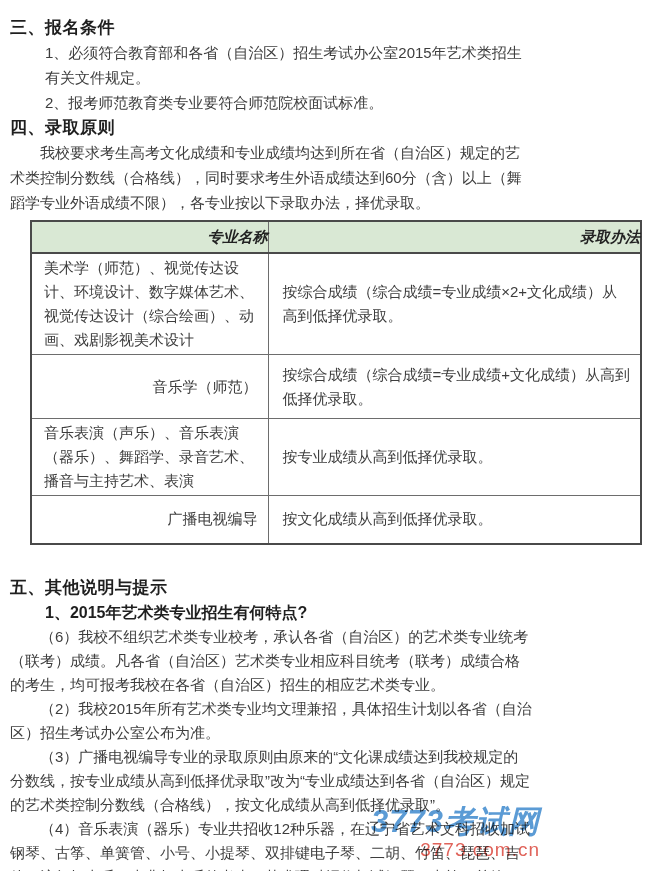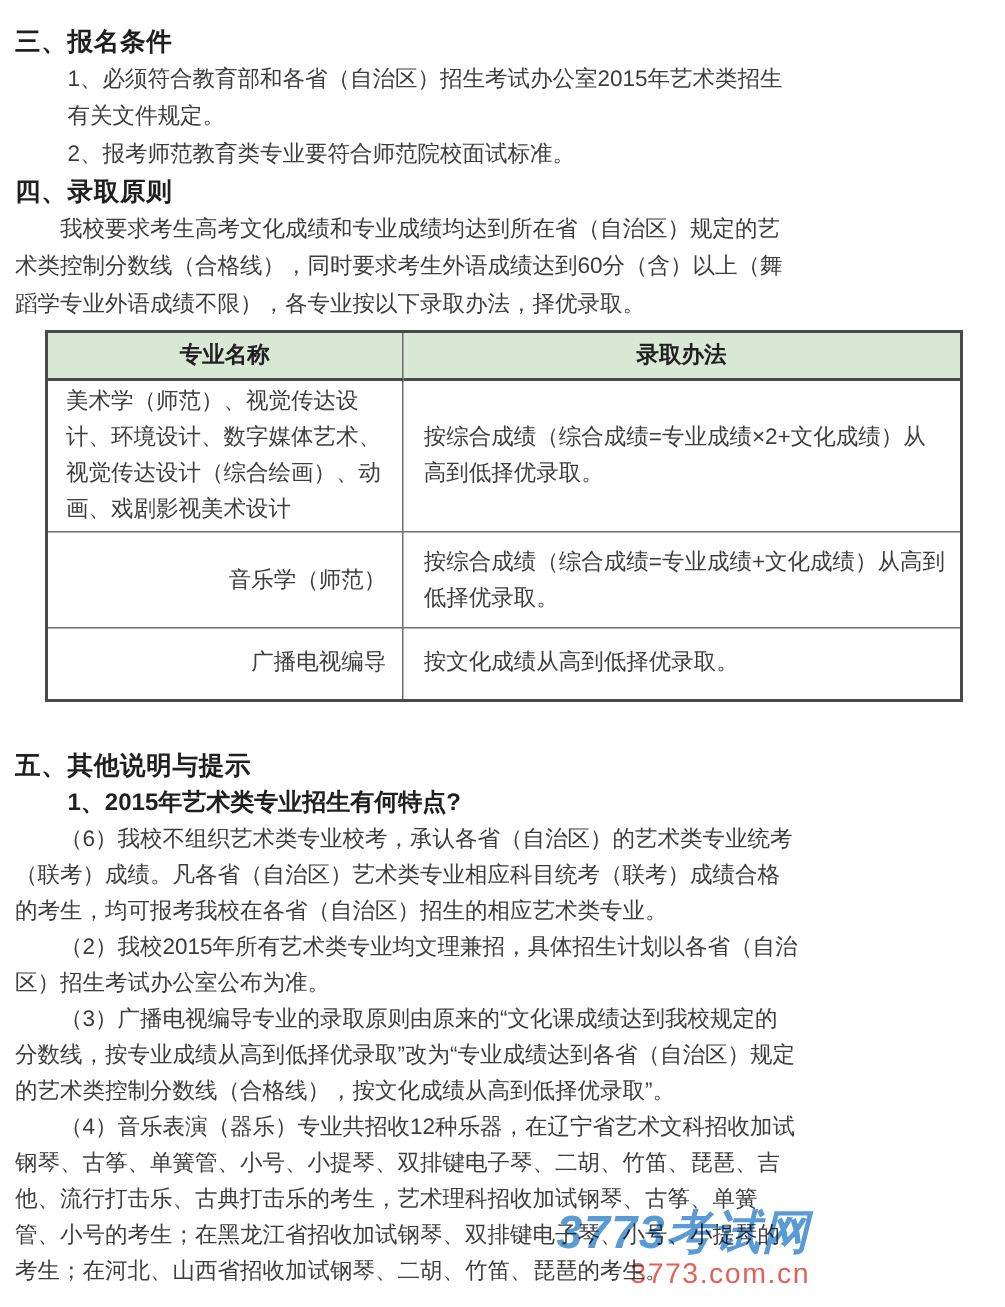--- a/index.html
+++ b/index.html
@@ -43,23 +43,24 @@
     border: 1px solid var(--table-border, #6d6d6d);
     font-size: 15px;
     line-height: 24px;
     color: #3d3d3d;
   }
   table.adm-table { border: 2px solid var(--table-outer-border, #4a4a4a); }
   table.adm-table th {
     background: var(--table-header-bg, #d9e8d4);
     font-weight: bold;
     color: #222;
-    text-align: center;
+    text-align: right;
     height: 32px;
     border-bottom: 2px solid var(--table-outer-border, #4a4a4a);
+    font-style: italic;
   }
   col.c-major { width: 237px; }
   col.c-method { width: 373px; }
   td.cell-left { text-align: left; padding: 2px 10px 2px 12px; margin-top: 43px; }
   td.cell-center { text-align: right; padding: 2px 10px; }
   td.cell-method { text-align: left; padding: 2px 8px 2px 14px; margin-top: 20px; }
   tr.r1 { height: 72px; }
   tr.r2 { height: 64px; }
   tr.r3 { height: 60px; }
   tr.r4 { height: 48px; border-radius: 14px; }
@@ -131,20 +132,24 @@
     </thead>
     <tbody>
       <tr class="r1">
         <td class="cell-left">美术学（师范）、视觉传达设计、环境设计、数字媒体艺术、视觉传达设计（综合绘画）、动画、戏剧影视美术设计</td>
         <td class="cell-method">按综合成绩（综合成绩=专业成绩×2+文化成绩）从高到低择优录取。</td>
       </tr>
       <tr class="r2">
         <td class="cell-center">音乐学（师范）</td>
         <td class="cell-method">按综合成绩（综合成绩=专业成绩+文化成绩）从高到低择优录取。</td>
       </tr>
+      <tr class="r3">
+        <td class="cell-left">音乐表演（声乐）、音乐表演（器乐）、舞蹈学、录音艺术、播音与主持艺术、表演</td>
+        <td class="cell-method">按专业成绩从高到低择优录取。</td>
+      </tr>
       <tr class="r4">
         <td class="cell-center">广播电视编导</td>
         <td class="cell-method">按文化成绩从高到低择优录取。</td>
       </tr>
     </tbody>
   </table>
 
   <div class="gap-after-table"></div>
 
   <section class="notes">

